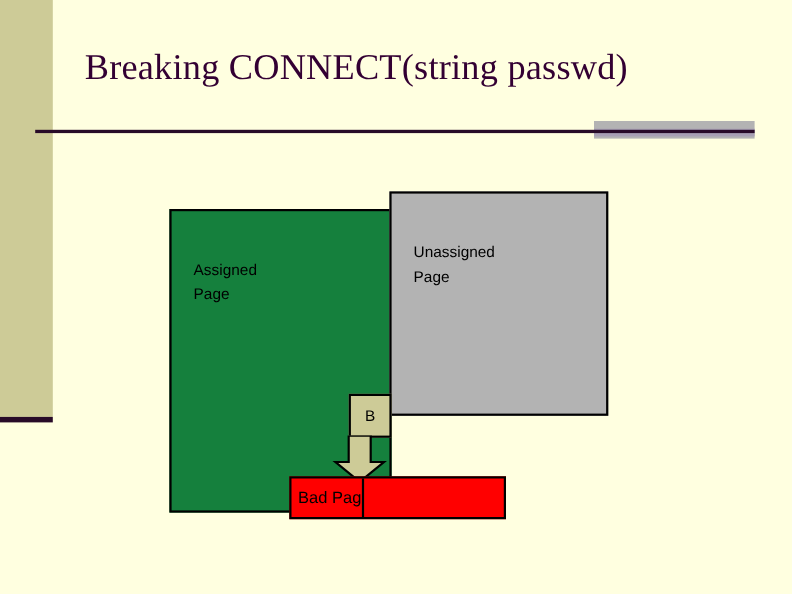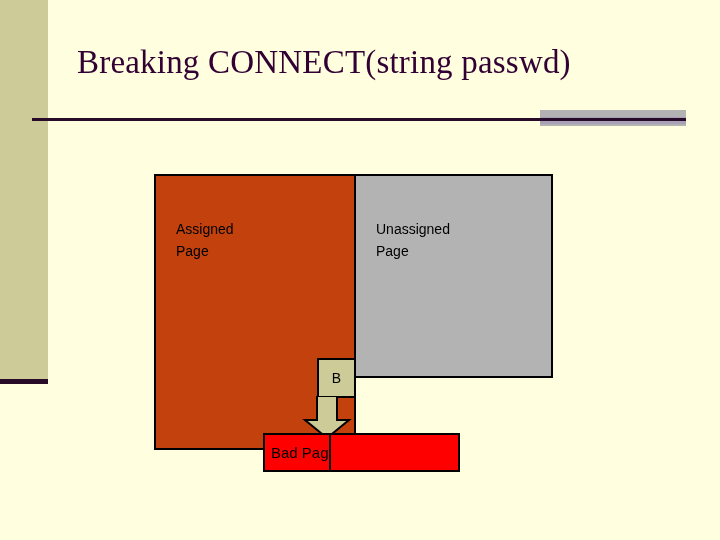--- a/index.html
+++ b/index.html
@@ -92,24 +92,24 @@
   .page-box {
     position: absolute;
     box-sizing: border-box;
     border: 2px solid #000000;
     font-size: 14px;
     line-height: 22px;
     color: #000000;
   }
   #assigned-page {
     left: 154px;
-    top: 174px;
+    top: 190px;
     width: 202px;
     height: 276px;
-    background: #c2410c;
+    background: #15803d;
   }
   #unassigned-page {
     left: 354px;
     top: 174px;
     width: 199px;
     height: 204px;
     background: #b3b3b3;
   }
   .page-label {
     position: absolute;

